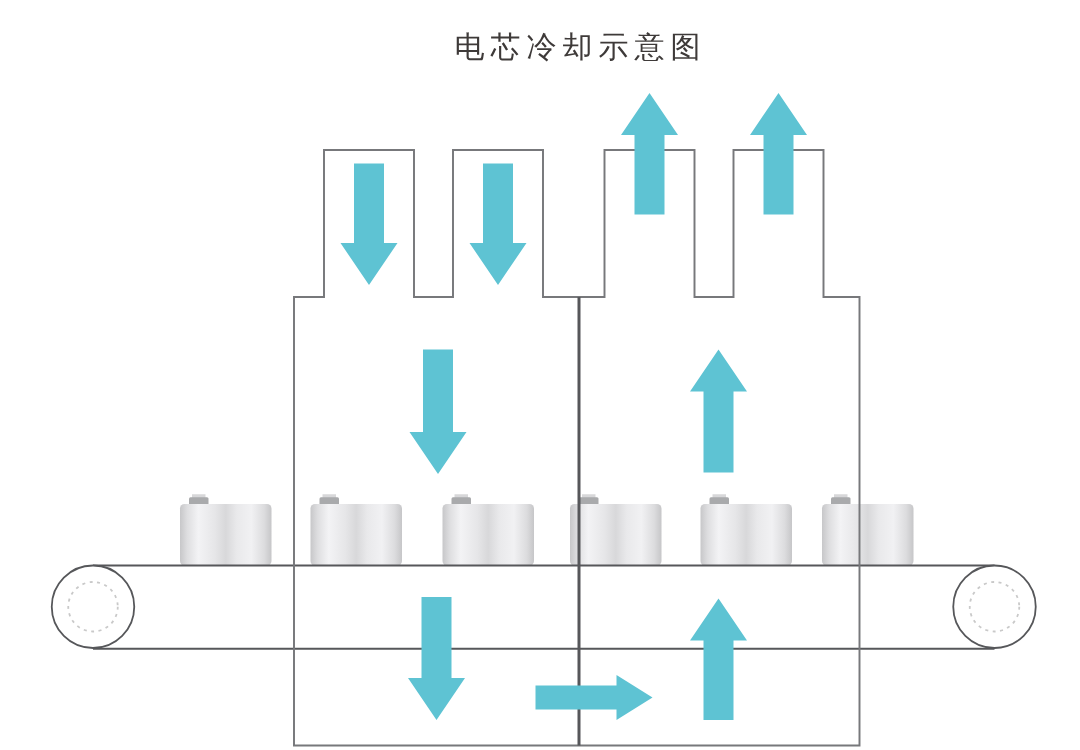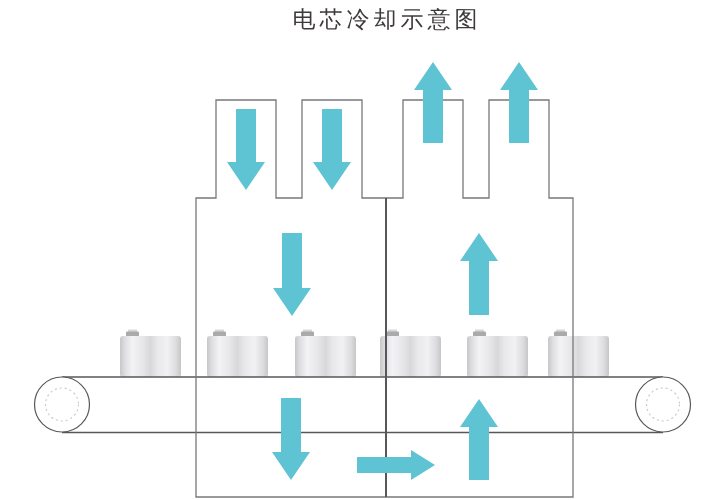--- a/index.html
+++ b/index.html
@@ -6,24 +6,24 @@
   #canvas {
     position: relative;
     width: 720px;
     height: 500px;
     background: var(--background, #fff);
     overflow: hidden;
     font-family: "Liberation Sans", "DejaVu Sans", sans-serif;
   }
   #title {
     position: absolute;
-    top: 4px;
+    top: 18px;
     left: 387px;
     transform: translateX(-50%);
-    font-size: 23px;
+    font-size: 20px;
     font-weight: 400;
     letter-spacing: 4px;
     white-space: nowrap;
     color: var(--title-text, #3e3a39);
   }
   #graphic { position: absolute; left: 0; top: 0; }
   .outline  { fill: none; stroke: var(--outline, #77787b); stroke-width: 1.3; }
   .divider  { stroke: var(--structure, #56575a); stroke-width: 2; }
   .beltline { stroke: var(--structure, #56575a); stroke-width: 1.4; fill: none; }
   .roller   { fill: #ffffff; stroke: var(--structure, #56575a); stroke-width: 1.2; }

